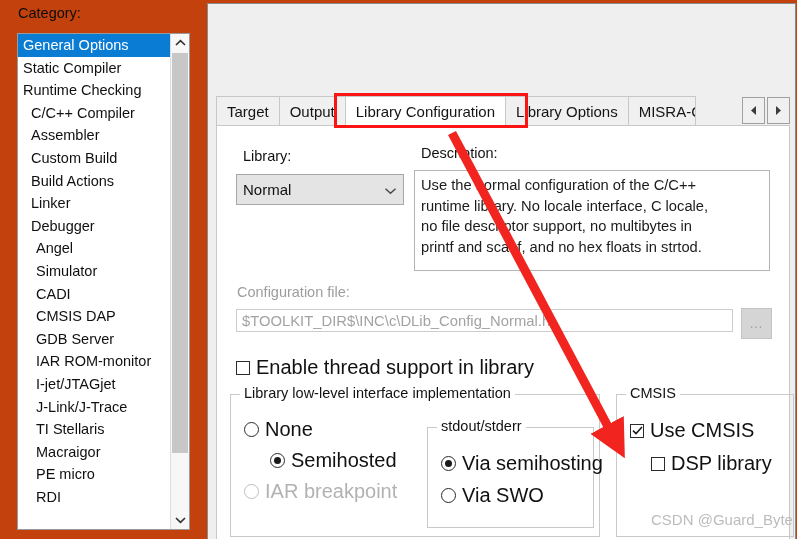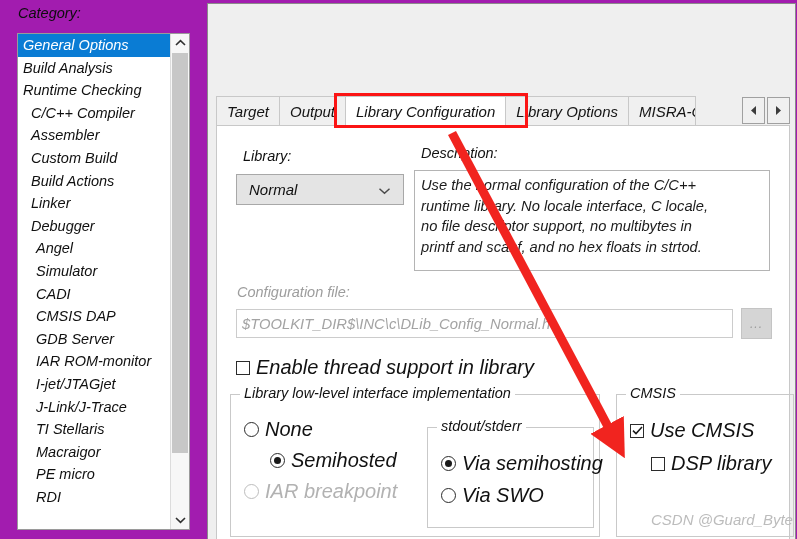--- a/index.html
+++ b/index.html
@@ -11,22 +11,21 @@
     width: 797px;
     height: 539px;
     position: relative;
     overflow: hidden;
     font-family: "Liberation Sans", sans-serif;
     color: #1b1b1b;
   }
   #root {
     position: absolute;
     inset: 0;
-    background: #a21caf;
-    font-style: italic;
+    background: #c2410c;
   }
 
   
   .cat-label {
     position: absolute;
     left: 18px;
     top: 5px;
     font-size: 14.5px;
     color: #0d0d0d;
   }
@@ -205,21 +204,21 @@
     position: absolute;
     left: 19px;
     top: 48px;
     width: 168px;
     height: 31px;
     background: #e4e4e4;
     border: 1px solid #a8a8a8;
     box-sizing: border-box;
     display: flex;
     align-items: center;
-    padding: 0 12px;
+    padding: 0 6px;
     font-size: 15px;
     color: #111;
   }
   .combo .val { flex: 1 1 auto; }
   .combo .chev { flex: 0 0 auto; color: #333; }
 
   
   .descbox {
     position: absolute;
     left: 197px;
@@ -235,21 +234,21 @@
     color: #1b1b1b;
   }
   .descbox div { white-space: nowrap; }
 
   
   .cfgfield {
     position: absolute;
     left: 19px;
     top: 183px;
     width: 497px;
-    height: 29px;
+    height: 23px;
     background: #ffffff;
     border: 1px solid #cccccc;
     box-sizing: border-box;
     display: flex;
     align-items: center;
     padding: 0 5px;
     font-size: 14.8px;
     color: #a3a3a3;
   }
   .browsebtn {
@@ -385,21 +384,21 @@
 </head>
 <body>
 
 <div id="root">
 
   <div class="cat-label">Category:</div>
 
   <div class="cat-box">
     <ul class="cat-list" id="cat-list">
         <li class="cat-item indent0 selected">General Options</li>
-        <li class="cat-item indent0">Build Analysis</li>
+        <li class="cat-item indent0">Static Compiler</li>
         <li class="cat-item indent0">Runtime Checking</li>
         <li class="cat-item indent1">C/C++ Compiler</li>
         <li class="cat-item indent1">Assembler</li>
         <li class="cat-item indent1">Custom Build</li>
         <li class="cat-item indent1">Build Actions</li>
         <li class="cat-item indent1">Linker</li>
         <li class="cat-item indent1">Debugger</li>
         <li class="cat-item indent2">Angel</li>
         <li class="cat-item indent2">Simulator</li>
         <li class="cat-item indent2">CADI</li>

